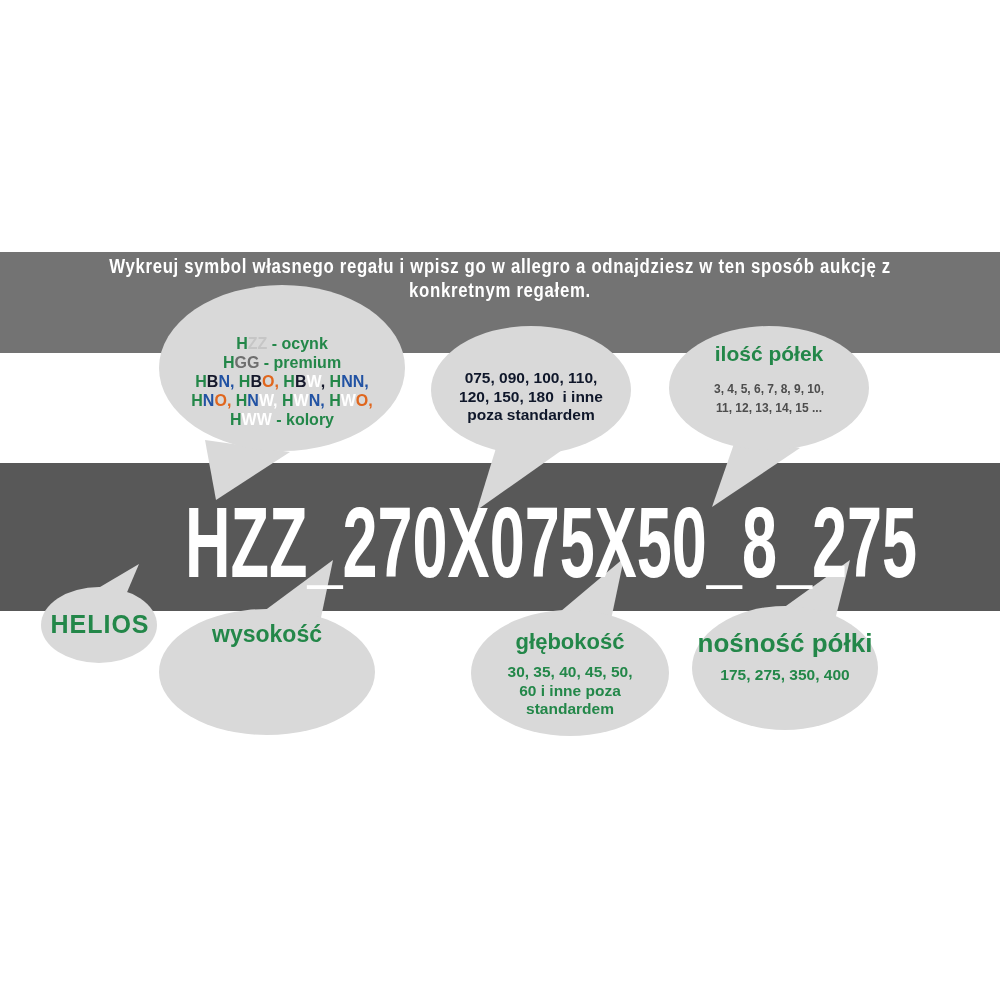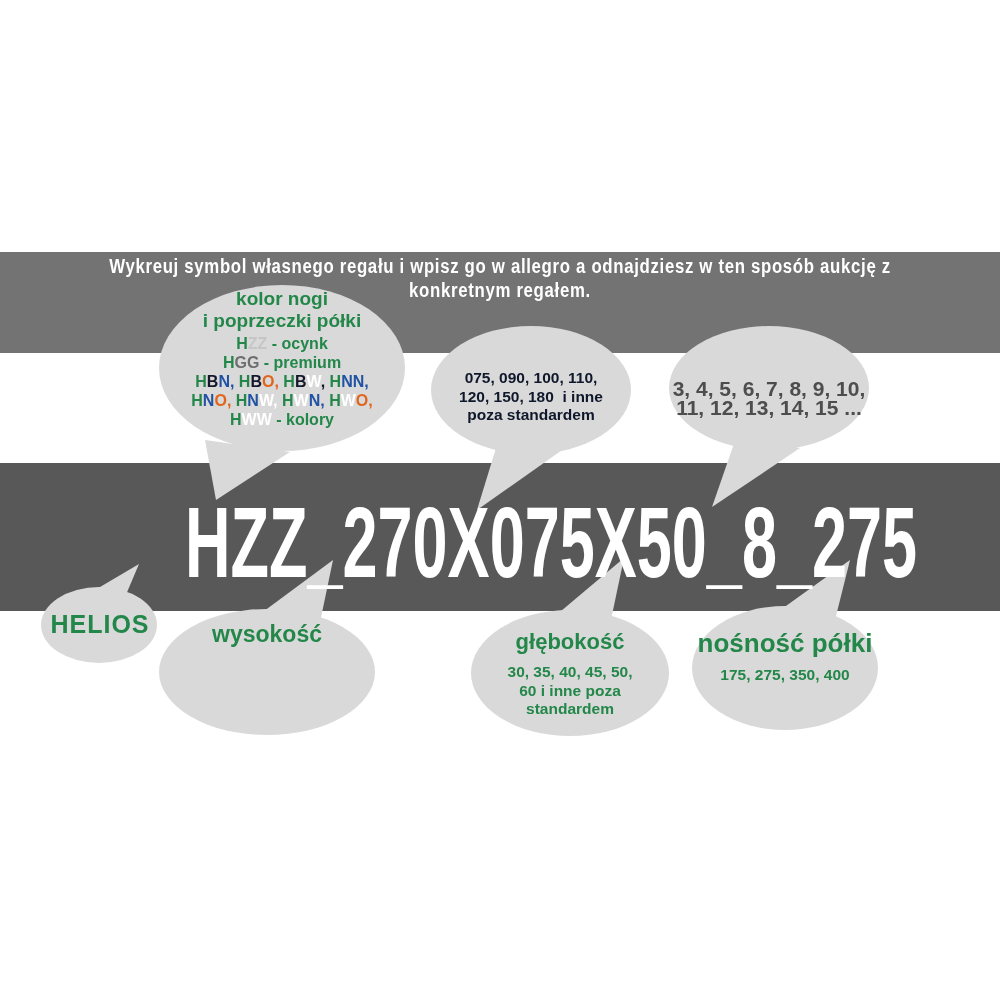--- a/index.html
+++ b/index.html
@@ -29,21 +29,21 @@
   .bubble-body{position:absolute;text-align:center;font-weight:bold;}
   .bubble-body div{white-space:pre-wrap;}
 
   #kolor-title{left:160px;top:288px;width:244px;font-size:19px;line-height:22px;}
   #kolor-lines{left:150px;top:334px;width:264px;font-size:16px;line-height:19px;}
 
   #szerokosc-title{left:431px;top:336px;width:200px;font-size:21px;}
   #szerokosc-body{left:431px;top:369px;width:200px;font-size:15.5px;line-height:18.5px;}
 
   #ilosc-title{left:669px;top:342px;width:200px;font-size:21px;}
-  #ilosc-body{left:669px;top:380px;width:200px;font-size:21px;line-height:18.5px;}
+  #ilosc-body{left:669px;top:380px;width:200px;font-size:12px;line-height:18.5px;}
 
   #helios-title{left:42px;top:610px;width:116px;font-size:25px;letter-spacing:1px;}
 
   #wysokosc-title{left:159px;top:621px;width:216px;font-size:23px;}
   #wysokosc-body{left:159px;top:657px;width:216px;font-size:15.5px;line-height:18.5px;}
 
   #glebokosc-title{left:471px;top:629px;width:198px;font-size:22px;}
   #glebokosc-body{left:471px;top:663px;width:198px;font-size:15.5px;line-height:18.5px;}
 
   #nosnosc-title{left:692px;top:628px;width:186px;font-size:26px;}
@@ -76,38 +76,35 @@
       <ellipse cx="267" cy="672" rx="108" ry="63"></ellipse>
       <polygon points="548,622 608,634 624,558"></polygon>
       <ellipse cx="570" cy="673" rx="99" ry="63"></ellipse>
       <polygon points="772,616 833,628 850,560"></polygon>
       <ellipse cx="785" cy="668" rx="93" ry="62"></ellipse>
     </g>
   </svg>
 
   <div id="code-text" style="color: rgb(255, 255, 255);">HZZ_270X075X50_8_275</div>
 
-  <div id="kolor-title" class="bubble-title" style="color: rgb(35, 135, 73);">
-      <div>kolor nogi</div>
-      <div>i poprzeczki półki</div>
-    </div>
   <div id="kolor-lines" class="bubble-body">
       <div><span style="color: rgb(35, 135, 73);">H</span><span style="color: rgb(198, 198, 198);">ZZ</span><span style="color: rgb(35, 135, 73);"> - ocynk</span></div>
       <div><span style="color: rgb(35, 135, 73);">H</span><span style="color: rgb(110, 110, 110);">GG</span><span style="color: rgb(35, 135, 73);"> - premium</span></div>
       <div><span style="color: rgb(35, 135, 73);">H</span><span style="color: rgb(21, 24, 43);">B</span><span style="color: rgb(33, 82, 163);">N</span><span style="color: rgb(33, 82, 163);">, </span><span style="color: rgb(35, 135, 73);">H</span><span style="color: rgb(21, 24, 43);">B</span><span style="color: rgb(224, 102, 29);">O</span><span style="color: rgb(224, 102, 29);">, </span><span style="color: rgb(35, 135, 73);">H</span><span style="color: rgb(21, 24, 43);">B</span><span style="color: rgb(255, 255, 255);">W</span><span style="color: rgb(21, 24, 43);">, </span><span style="color: rgb(35, 135, 73);">H</span><span style="color: rgb(33, 82, 163);">N</span><span style="color: rgb(33, 82, 163);">N</span><span style="color: rgb(33, 82, 163);">,</span></div>
       <div><span style="color: rgb(35, 135, 73);">H</span><span style="color: rgb(33, 82, 163);">N</span><span style="color: rgb(224, 102, 29);">O</span><span style="color: rgb(224, 102, 29);">, </span><span style="color: rgb(35, 135, 73);">H</span><span style="color: rgb(33, 82, 163);">N</span><span style="color: rgb(255, 255, 255);">W</span><span style="color: rgb(255, 255, 255);">, </span><span style="color: rgb(35, 135, 73);">H</span><span style="color: rgb(255, 255, 255);">W</span><span style="color: rgb(33, 82, 163);">N</span><span style="color: rgb(33, 82, 163);">, </span><span style="color: rgb(35, 135, 73);">H</span><span style="color: rgb(255, 255, 255);">W</span><span style="color: rgb(224, 102, 29);">O</span><span style="color: rgb(224, 102, 29);">,</span></div>
       <div><span style="color: rgb(35, 135, 73);">H</span><span style="color: rgb(255, 255, 255);">WW</span><span style="color: rgb(35, 135, 73);"> - kolory</span></div>
     </div>
 
   <div id="szerokosc-body" class="bubble-body" style="color: #0f172a;">
       <div>075, 090, 100, 110,</div>
       <div>120, 150, 180  i inne</div>
       <div>poza standardem</div>
     </div>
 
+  <div id="ilosc-title" class="bubble-title" style="color: rgb(35, 135, 73);">ilość półek</div>
   <div id="ilosc-body" class="bubble-body" style="color: rgb(77, 77, 77);">
       <div>3, 4, 5, 6, 7, 8, 9, 10,</div>
       <div>11, 12, 13, 14, 15 ...</div>
     </div>
 
   <div id="helios-title" class="bubble-title" style="color: rgb(35, 135, 73);">HELIOS</div>
 
   <div id="wysokosc-title" class="bubble-title" style="color: rgb(35, 135, 73);">wysokość</div>
 
   <div id="glebokosc-title" class="bubble-title" style="color: rgb(35, 135, 73);">głębokość</div>

